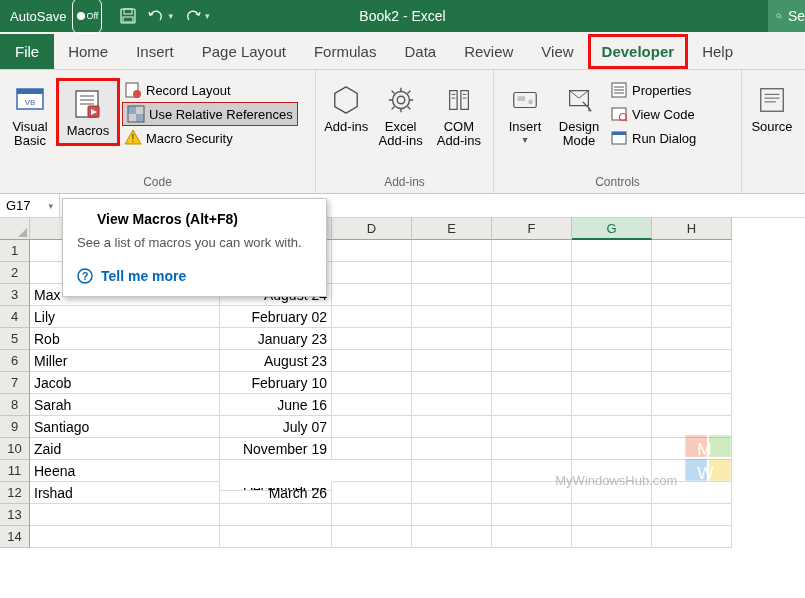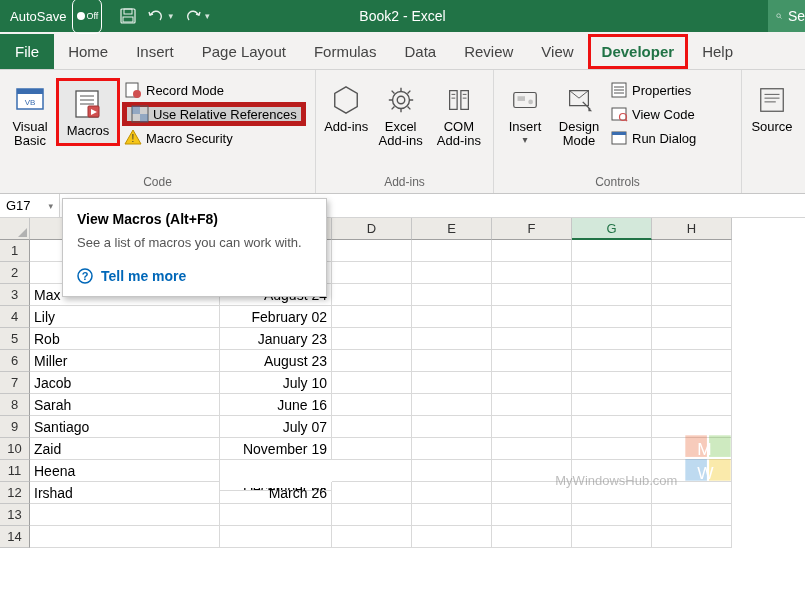--- a/index.html
+++ b/index.html
@@ -28,27 +28,27 @@
   .group-content { flex: 1; display: flex; align-items: flex-start; gap: 2px; padding-top: 4px; }
   .group-label { text-align: center; font-size: 12px; color: #666; padding: 2px 0 4px; }
 
   .big-btn { display: flex; flex-direction: column; align-items: center; width: 50px; font-size: 13px; line-height: 1.1; padding: 4px 2px; text-align: center; }
   .big-btn .ico { width: 32px; height: 32px; margin: 2px 0 4px; display: flex; align-items: center; justify-content: center; }
   .small-row { display: flex; align-items: center; gap: 4px; font-size: 13px; padding: 2px 6px 2px 2px; height: 24px; }
   .small-row .sico { width: 18px; height: 18px; flex-shrink: 0; }
   .small-stack { display: flex; flex-direction: column; gap: 0; }
 
   .hilite-red { border: 3px solid #e11; background: #e8e8e8; padding: 1px; }
-  .hilite-sel { background: #cfcfcf; border: 5px solid #b91c1c; padding: 0 4px; }
+  .hilite-sel { background: #cfcfcf; border: 1px solid #b91c1c; padding: 0 4px; }
 
   .caret { font-size: 10px; color: #555; }
 
   
   .tooltip { position: absolute; left: 62px; top: 198px; width: 265px; background: #fff; border: 1px solid #c6c6c6; box-shadow: 2px 3px 6px rgba(0,0,0,.25); padding: 12px 14px; font-size: 14px; z-index: 50; }
-  .tooltip b { font-weight: 600; }
+  .tooltip b { font-weight: 600; margin-left: 20px; }
   .tooltip p { margin-top: 8px; color: #555; font-size: 13px; }
   .tooltip .tellme { margin-top: 18px; color: #0067b8; display: flex; align-items: center; gap: 8px; font-weight: 600; }
 
   
   .formula-row { height: 24px; display: flex; align-items: stretch; border-bottom: 1px solid #d4d4d4; }
   .name-box { width: 60px; border-right: 1px solid #d4d4d4; font-size: 13px; padding: 2px 6px; display: flex; align-items: center; justify-content: space-between; }
   .name-box .dd { font-size: 9px; color: #777; }
   .formula-bar { flex: 1; }
 
   
@@ -148,21 +148,21 @@
           <span>Macros</span>
         </div>
       </div>
 
       <div class="small-stack">
         <div class="small-row">
           <svg class="sico" viewBox="0 0 18 18">
               <rect x="2" y="2" width="12" height="14" fill="#fff" stroke="#555"></rect>
               <circle cx="13" cy="13" r="4" fill="#d05050"></circle>
             </svg>
-          <span>Record Mode</span>
+          <span>Record Layout</span>
         </div>
         <div class="small-row hilite-sel">
           <svg class="sico" viewBox="0 0 18 18">
               <rect x="1" y="1" width="16" height="16" fill="none" stroke="#555"></rect>
               <rect x="1" y="1" width="8" height="8" fill="#3a6db0" opacity="0.4"></rect>
               <rect x="9" y="9" width="8" height="8" fill="#3a6db0" opacity="0.4"></rect>
             </svg>
           <span>Use Relative References</span>
         </div>
         <div class="small-row">
@@ -376,21 +376,21 @@
         <div class="cell r" style="width: 112px;">August 23</div>
         <div class="cell" style="width: 80px;"></div>
         <div class="cell" style="width: 80px;"></div>
         <div class="cell" style="width: 80px;"></div>
         <div class="cell" style="width: 80px;"></div>
         <div class="cell" style="width: 80px;"></div>
       </div>
       <div class="row">
         <div class="rowhead">7</div>
         <div class="cell" style="width: 190px;">Jacob</div>
-        <div class="cell r" style="width: 112px;">July 10</div>
+        <div class="cell r" style="width: 112px;">February 10</div>
         <div class="cell" style="width: 80px;"></div>
         <div class="cell" style="width: 80px;"></div>
         <div class="cell" style="width: 80px;"></div>
         <div class="cell" style="width: 80px;"></div>
         <div class="cell" style="width: 80px;"></div>
       </div>
       <div class="row">
         <div class="rowhead">8</div>
         <div class="cell" style="width: 190px;">Sarah</div>
         <div class="cell r" style="width: 112px;">June 16</div>

